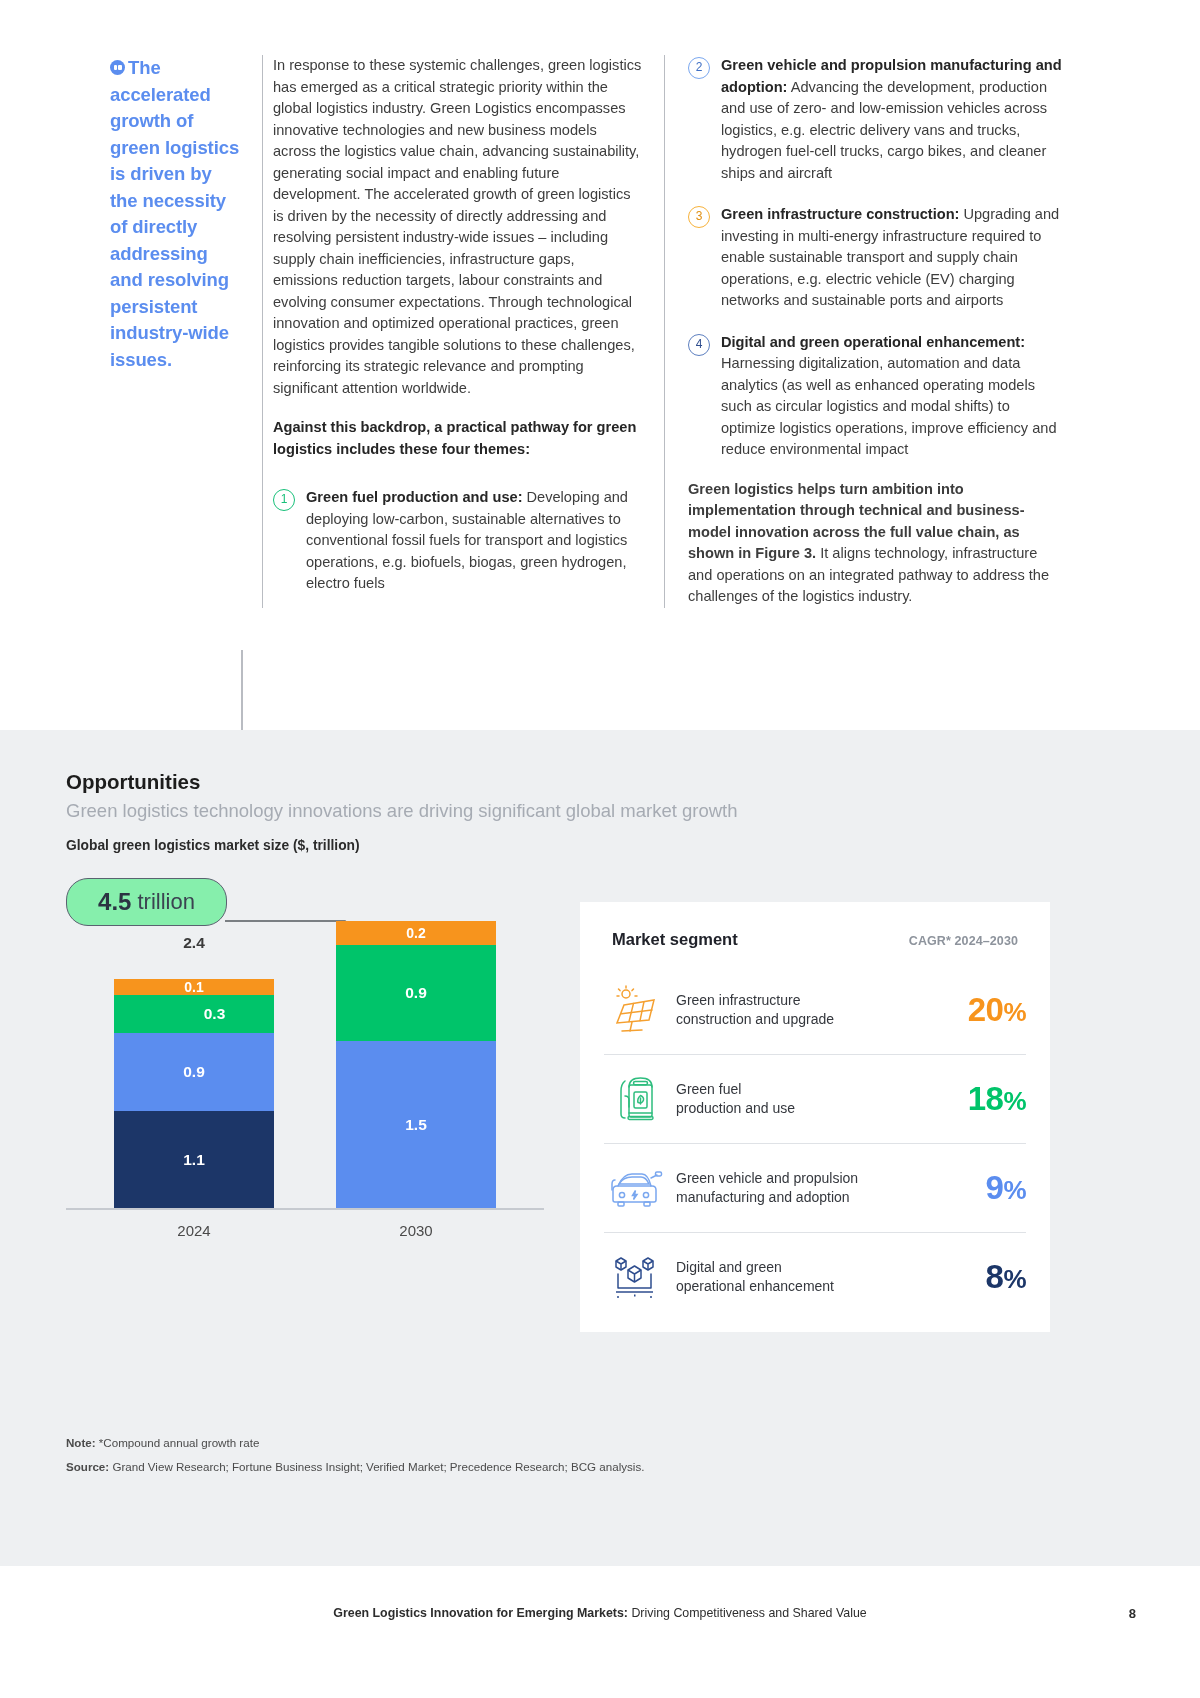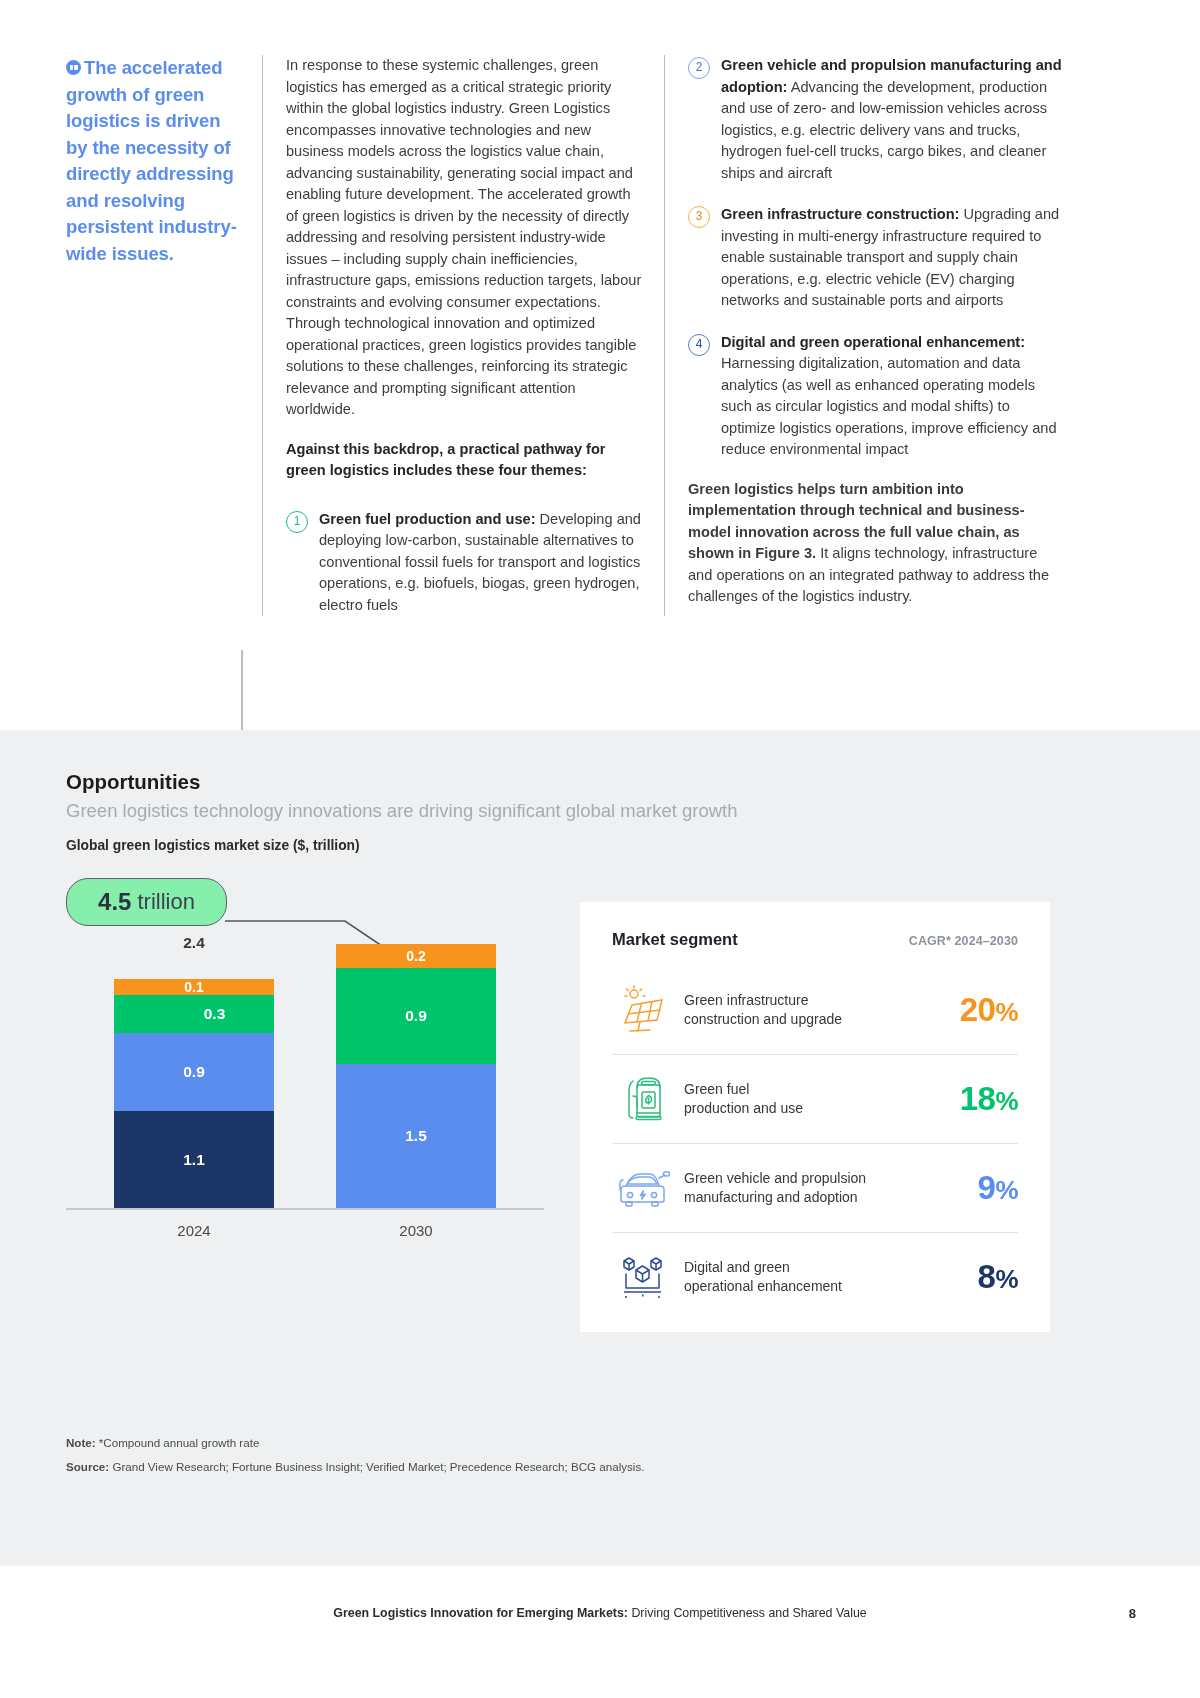--- a/index.html
+++ b/index.html
@@ -29,20 +29,21 @@
   .col-quote {
     width: 196px;
     padding-right: 18px;
   }
   .col-quote p {
     font-size: 18.5px;
     line-height: 26.5px;
     font-weight: 700;
     color: #5b8def;
     letter-spacing: -0.1px;
+    margin-left: 44px;
   }
   .quote-mark {
     display: inline-block;
     width: 15px; height: 15px;
     border-radius: 50%;
     background: #5b8def;
     position: relative;
     top: 1px;
     margin-right: 3px;
   }
@@ -52,21 +53,21 @@
     top: 5px;
     width: 3.5px; height: 5px;
     background: #fff;
     border-radius: 1px;
   }
   .quote-mark::before { left: 3.6px; }
   .quote-mark::after  { left: 8.2px; }
 
   .col-body {
     width: 380px;
-    padding-left: 23px;
+    padding-left: 10px;
     border-left: 1.5px solid #b9bcc2;
   }
   .col-body2 {
     width: 398px;
     padding-left: 23px;
     margin-left: 22px;
     border-left: 1.5px solid #b9bcc2;
   }
 
   .bodytext {
@@ -253,21 +254,21 @@
     font-weight: 700;
     color: #20222a;
     flex: 1;
   }
   .card-head .cagr {
     font-size: 12.5px;
     font-weight: 700;
     color: #8d939c;
     letter-spacing: 0.1px;
   }
-  .card-rows { padding: 0 32px; margin-top: 16px; }
+  .card-rows { padding: 0 24px; margin-top: 16px; }
   .crow {
     display: flex;
     align-items: center;
     height: 89px;
     border-top: 1px solid #dfe2e6;
   }
   .crow:first-child { border-top: none; }
   .crow .ico {
     width: 62px; flex: 0 0 62px;
     display: flex; align-items: center; justify-content: center;
@@ -390,21 +391,21 @@
     <div class="bar bar-2024">
       <div class="seg small" style="height:16px;background:#f7941d;margin-top:45px;">0.1</div>
       <div class="seg" style="height:38px;background:#00c46a;padding-left:41px;">0.3</div>
       <div class="seg" style="height:78px;background:#5b8def;">0.9</div>
       <div class="seg" style="height:97px;background:#1c3668;">1.1</div>
     </div>
 
     <div class="bar bar-2030">
       <div class="seg small" style="height:24px;background:#f7941d;">0.2</div>
       <div class="seg" style="height:96px;background:#00c46a;">0.9</div>
-      <div class="seg" style="height:144px;background:#5b8def;">1.5</div>
+      <div class="seg" style="height:167px;background:#5b8def;">1.5</div>
     </div>
   </div>
 
   <div class="xlabels">
     <div class="xlab a">2024</div>
     <div class="xlab b">2030</div>
   </div>
 
   <div class="card">
     <div class="card-head">

